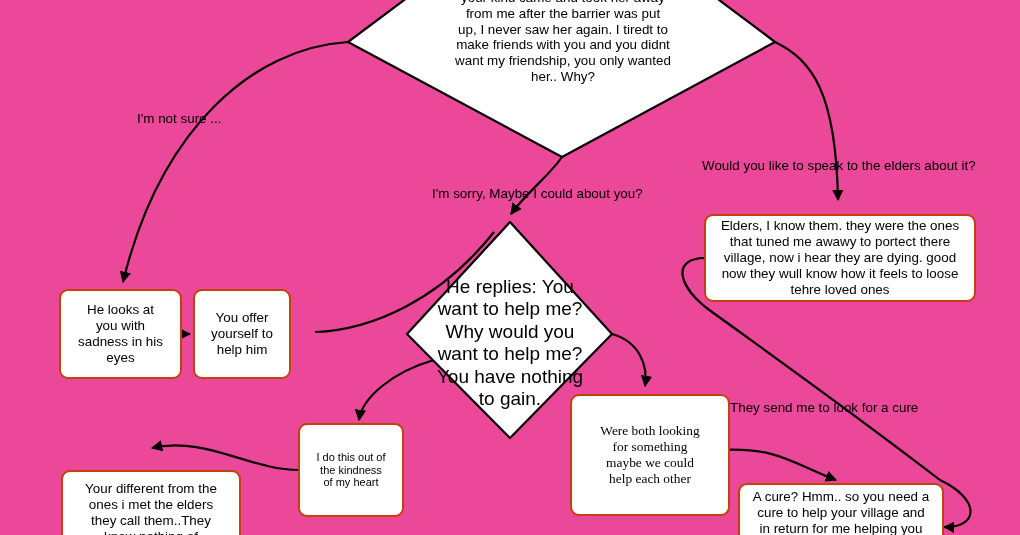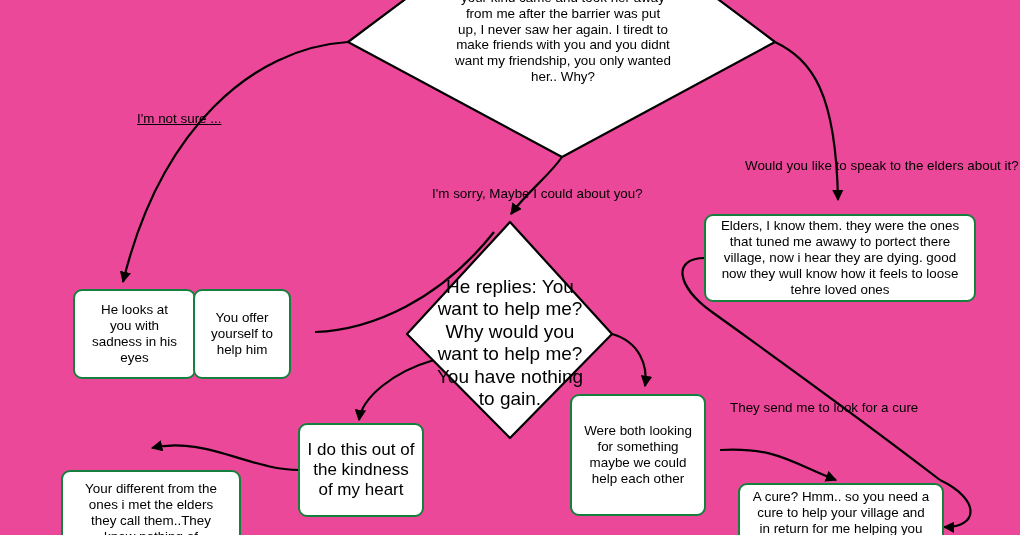--- a/index.html
+++ b/index.html
@@ -32,21 +32,21 @@
     box-sizing: border-box;
     display: flex;
     align-items: center;
     justify-content: center;
     text-align: center;
     color: #000000;
     line-height: 1.18;
     white-space: pre-line;
   }
   .node.box {
-    border: 2px solid #15803d;
+    border: 2px solid #c2410c;
     border-radius: 9px;
     background: #ffffff;
     padding: 4px 7px;
   }
   .edge-label {
     position: absolute;
     color: #000000;
     white-space: nowrap;
     background: transparent;
   }
@@ -104,54 +104,54 @@
 want my friendship, you only wanted
 her..  Why?</div>
 
   <div class="diamond-text" style="left:432px; top:276px; width:156px; font-size:19px;">He replies: You
 want to help me?
 Why would you
 want to help me?
 You have nothing
 to gain.</div>
 
-  <div class="node box" style="left:73px; top:289px; width:123px; height:90px; font-size:13.4px;">He looks at
+  <div class="node box" style="left:59px; top:289px; width:123px; height:90px; font-size:13.4px;">He looks at
 you with
 sadness in his
 eyes</div>
 
   <div class="node box" style="left:193px; top:289px; width:98px; height:90px; font-size:13.4px;">You offer
 yourself to
 help him</div>
 
   <div class="node box" style="left:704px; top:214px; width:272px; height:88px; font-size:13.4px;">Elders, I know them. they were the ones
 that tuned me awawy to portect there
 village, now i hear they are dying. good
 now they wull know how it feels to loose
 tehre loved ones</div>
 
-  <div class="node box" style="left:298px; top:423px; width:126px; height:94px; font-size:17px;">I do this out of
+  <div class="node box" style="left:298px; top:423px; width:106px; height:94px; font-size:11px;">I do this out of
 the kindness
 of my heart</div>
 
-  <div class="node box" style="left:570px; top:394px; width:136px; height:122px; font-size:13.4px;">Were both looking
+  <div class="node box" style="left:570px; top:394px; width:160px; height:122px; font-size:13.4px;font-family:Liberation Serif, serif;">Were both looking
 for something
 maybe we could
 help each other</div>
 
   <div class="node box" style="left:61px; top:470px; width:180px; height:86px; font-size:13.4px;">Your different from the
 ones i met the elders
 they call them..They
 knew nothing of</div>
 
   <div class="node box" style="left:738px; top:483px; width:206px; height:78px; font-size:13.4px; align-items:flex-start;">A cure? Hmm.. so you need a
 cure to help your village and
 in return for me helping you</div>
 
-  <div class="edge-label" style="left:137px; top:111px; font-size:13.4px;text-decoration:underline;">I'm not sure ...</div>
+  <div class="edge-label" style="left:137px; top:111px; font-size:13.4px;">I'm not sure ...</div>
 
-  <div class="edge-label" style="left:702px; top:158px; font-size:13.4px;margin-left:43px;">Would you like to speak to the elders about it?</div>
+  <div class="edge-label" style="left:702px; top:158px; font-size:13.4px;">Would you like to speak to the elders about it?</div>
 
   <div class="edge-label" style="left:432px; top:186px; font-size:13.4px;">I'm sorry, Maybe I could about you?</div>
 
   <div class="edge-label" style="left:730px; top:392px; font-size:13.4px;margin-top:8px;">They send me to look for a cure</div>
 
 </div>
 
 </body></html>

